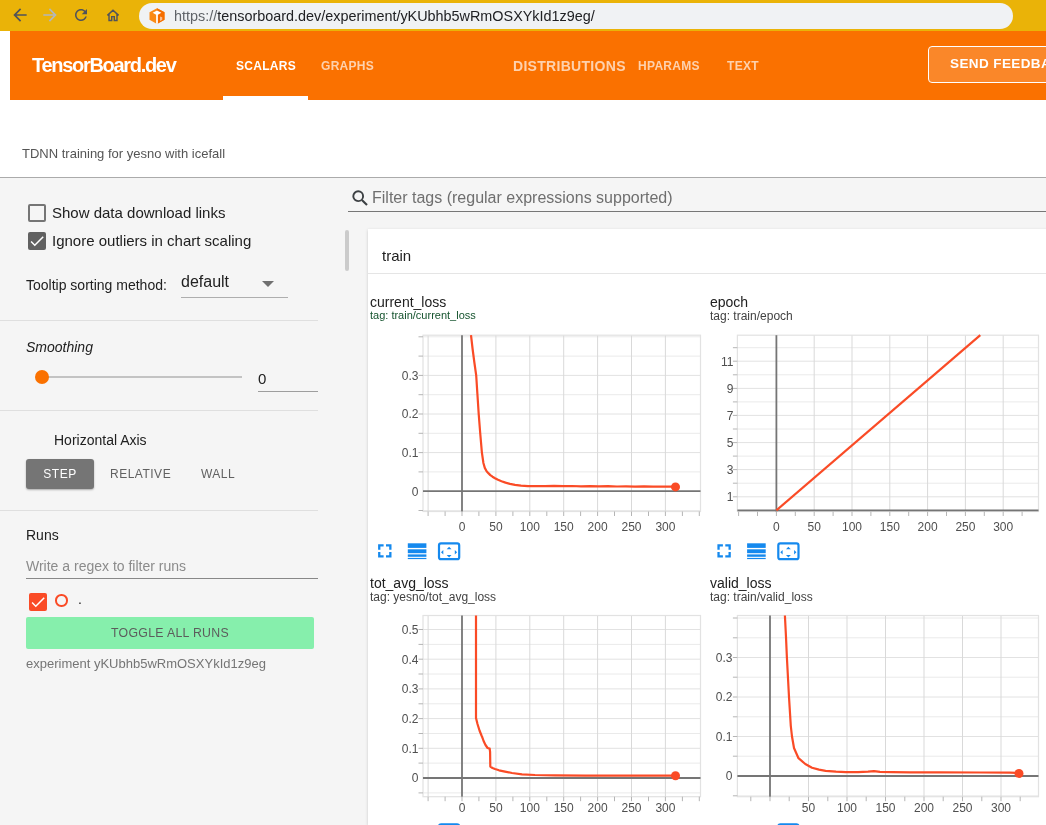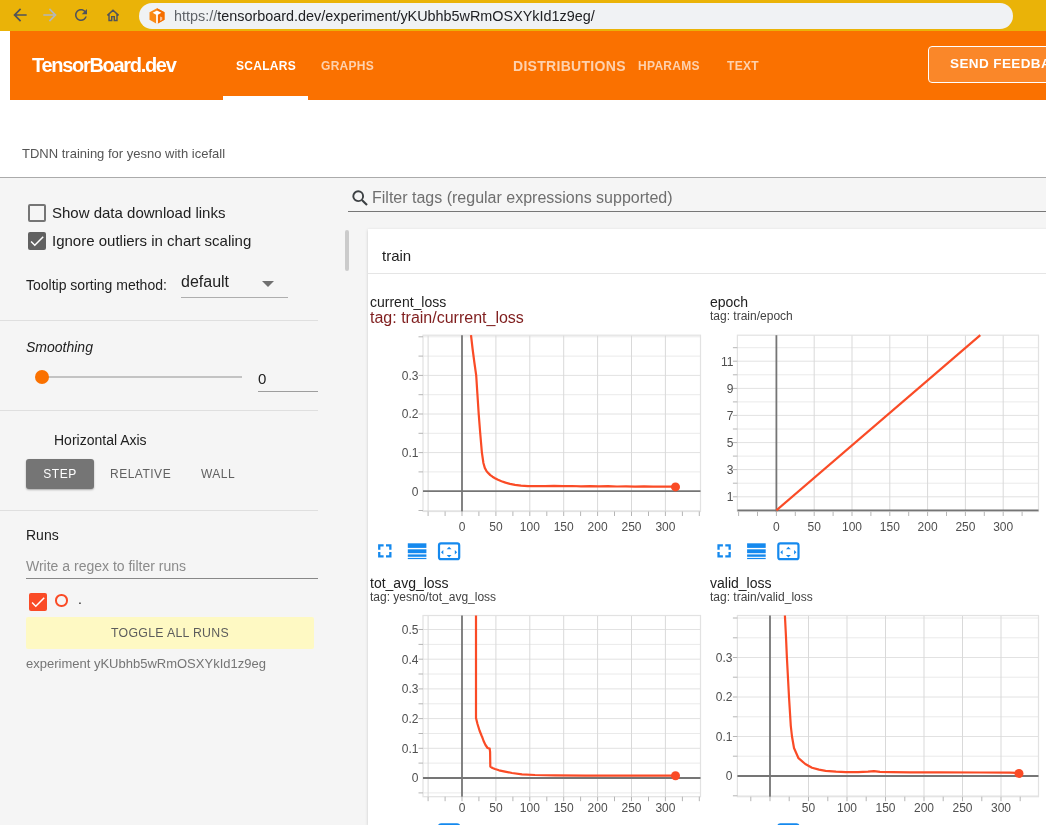--- a/index.html
+++ b/index.html
@@ -70,36 +70,36 @@
 <div class="abs" style="left:0;top:332px;width:318px;height:1px;background:#dfdfdf;"></div>
 <div class="abs" style="left:26px;top:349px;">Runs</div>
 <div class="abs" style="left:26px;top:380px;color:#8b8b8b;">Write a regex to filter runs</div>
 <div class="abs" style="left:26px;top:400px;width:292px;height:1px;background:#888888;"></div>
 <div class="abs" style="left:29px;top:415px;width:18px;height:18px;background:#fa4b26;border-radius:2px;"></div>
 <svg class="abs" style="left:29px;top:415px" width="18" height="18" viewBox="0 0 24 24">
       <path d="M9 16.17L4.83 12l-1.42 1.41L9 19 21 7l-1.41-1.41z" fill="#ffffff"></path>
     </svg>
 <div class="abs" style="left:55px;top:416px;width:12.5px;height:12.5px;border:2.2px solid #fa4b26;border-radius:50%;"></div>
 <div class="abs" style="left:78px;top:413px;font-size:14px;color:#222;">.</div>
-<div class="abs" style="left:26px;top:439px;width:288px;height:32px;background:#fef9c3;border-radius:2px;color:#5c5c5c;font-size:12.3px;letter-spacing:0.3px;text-align:center;line-height:32px;">TOGGLE ALL RUNS</div>
+<div class="abs" style="left:26px;top:439px;width:288px;height:32px;background:#86efac;border-radius:2px;color:#5c5c5c;font-size:12.3px;letter-spacing:0.3px;text-align:center;line-height:32px;">TOGGLE ALL RUNS</div>
 <div class="abs" style="left:26px;top:478px;font-size:13px;color:#757575;">experiment yKUbhb5wRmOSXYkId1z9eg</div>
 </div>
 <div class="abs" style="left:345px;top:230px;width:4px;height:41px;background:#cbcbcb;border-radius:2px;"></div>
 <svg class="abs" style="left:351px;top:189px" width="18" height="18" viewBox="0 0 18 18">
     <circle cx="7.2" cy="7.2" r="4.9" fill="none" stroke="#3c4043" stroke-width="1.9"></circle>
     <line x1="10.9" y1="10.9" x2="16" y2="16" stroke="#3c4043" stroke-width="2.1"></line>
   </svg>
 <div class="abs" style="left:372px;top:189px;font-size:16px;color:#6f6f6f;">Filter tags (regular expressions supported)</div>
 <div class="abs" style="left:348px;top:211px;width:698px;height:1px;background:#777777;"></div>
 <div class="abs" style="left:368px;top:229px;width:698px;height:596px;background:#ffffff;box-shadow:0 1px 3px rgba(0,0,0,0.18);">
 <div class="abs" style="left:14px;top:18px;font-size:15px;color:#212121;">train</div>
 <div class="abs" style="left:0;top:44px;width:698px;height:1px;background:#e5e5e5;"></div>
 </div>
 <div class="abs" style="left:370px;top:294px;font-size:14px;color:#212121;">current_loss</div>
-<div class="abs" style="left:370px;top:309px;font-size:16px;color:#7f1d1d;text-align:right;">tag: train/current_loss</div>
+<div class="abs" style="left:370px;top:309px;font-size:11px;color:#14532d;text-align:right;">tag: train/current_loss</div>
 <div class="abs" style="left:710px;top:294px;font-size:14px;color:#212121;">epoch</div>
 <div class="abs" style="left:710px;top:309px;font-size:12px;color:#424242;">tag: train/epoch</div>
 <div class="abs" style="left:370px;top:575px;font-size:14px;color:#212121;">tot_avg_loss</div>
 <div class="abs" style="left:370px;top:590px;font-size:12px;color:#424242;">tag: yesno/tot_avg_loss</div>
 <div class="abs" style="left:710px;top:575px;font-size:14px;color:#212121;">valid_loss</div>
 <div class="abs" style="left:710px;top:590px;font-size:12px;color:#424242;">tag: train/valid_loss</div>
 <svg class="abs" style="left:0;top:0" width="1046" height="825" viewBox="0 0 1046 825" font-family="Liberation Sans,sans-serif">
     <line x1="423" y1="510.5" x2="700.5" y2="510.5" stroke="#eaeaea" stroke-width="1"></line>
     <line x1="423" y1="471.9" x2="700.5" y2="471.9" stroke="#eaeaea" stroke-width="1"></line>
     <line x1="423" y1="433.3" x2="700.5" y2="433.3" stroke="#eaeaea" stroke-width="1"></line>

